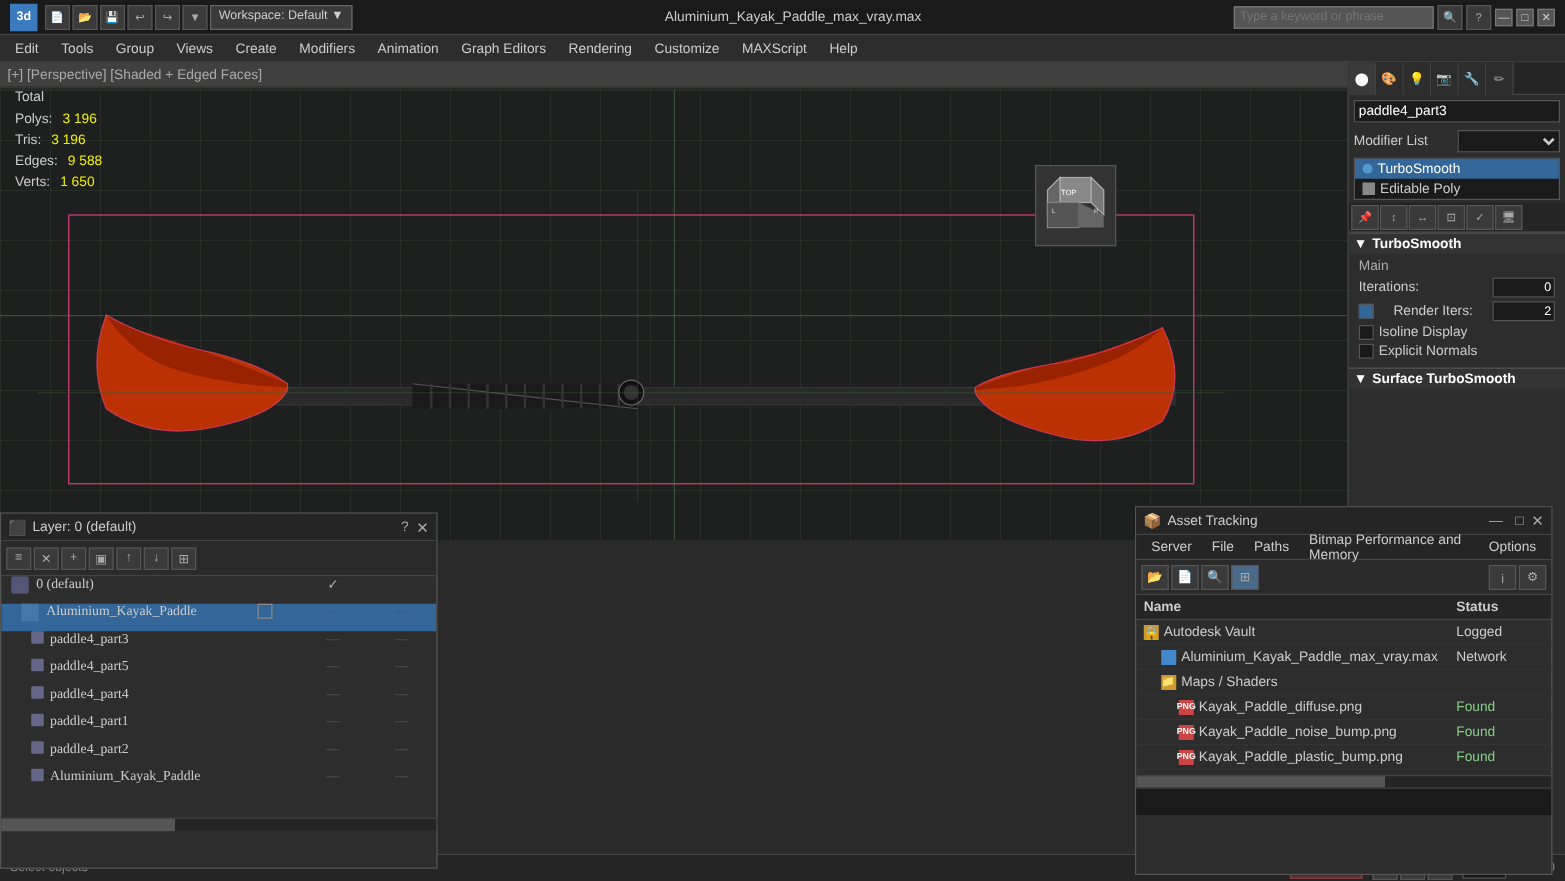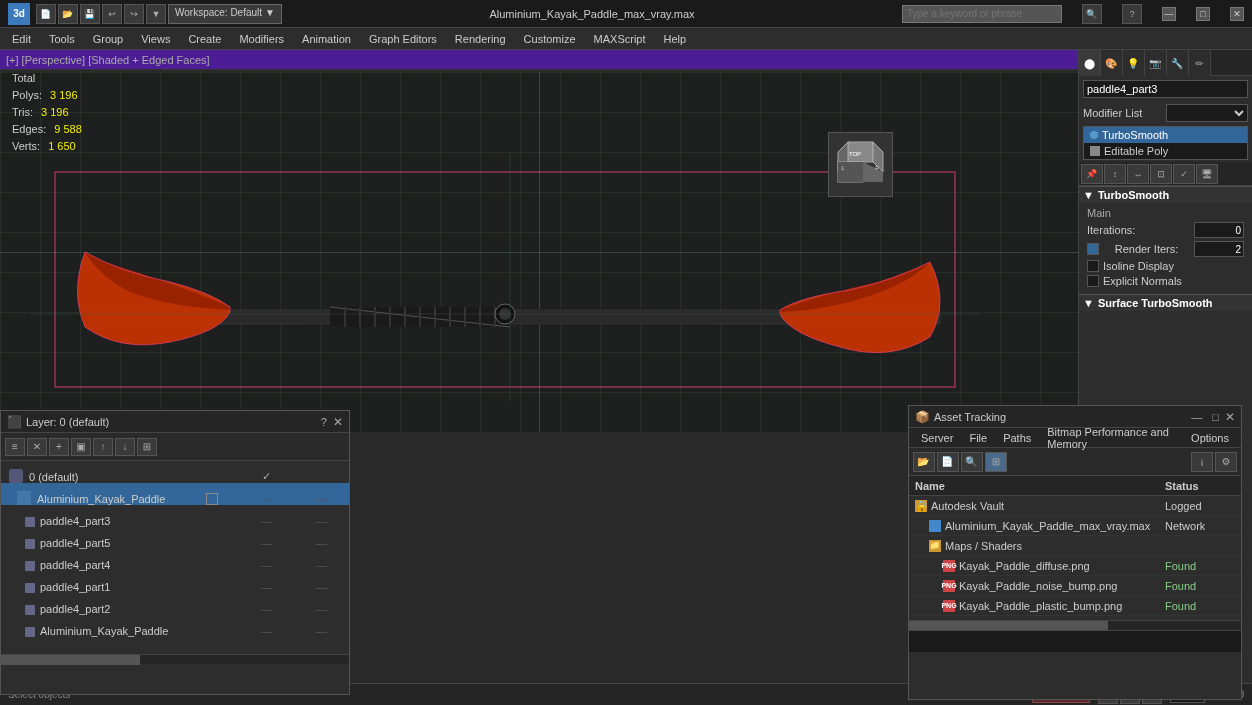--- a/index.html
+++ b/index.html
@@ -2,34 +2,34 @@
 <html><head>
   <meta charset="utf-8">
   <style>
     * { margin: 0; padding: 0; box-sizing: border-box; }
     body { width: 1252px; height: 705px; background: #2a2a2a; font-family: Arial, sans-serif; font-size: 11px; color: #ccc; overflow: hidden; position: relative; }
 
     
     .title-bar { height: 28px; background: #1a1a1a; display: flex; align-items: center; justify-content: space-between; padding: 0 8px; border-bottom: 1px solid #444; }
     .title-bar-left { display: flex; align-items: center; gap: 6px; }
     .title-bar-center { color: #ccc; font-size: 11px; }
-    .title-bar-right { display: flex; align-items: center; gap: 20px; }
+    .title-bar-right { display: flex; align-items: center; gap: 3px; }
     .title-btn { width: 14px; height: 14px; background: #555; border: 1px solid #777; font-size: 9px; color: #ccc; display: flex; align-items: center; justify-content: center; cursor: pointer; }
     .logo-icon { width: 22px; height: 22px; background: #3a7abd; display: flex; align-items: center; justify-content: center; color: white; font-weight: bold; font-size: 10px; }
     .toolbar-icons { display: flex; gap: 2px; }
     .toolbar-icon { width: 20px; height: 20px; background: #3a3a3a; border: 1px solid #555; display: flex; align-items: center; justify-content: center; font-size: 9px; cursor: pointer; color: #aaa; }
     .workspace-btn { background: #3a3a3a; border: 1px solid #666; padding: 2px 6px; font-size: 10px; color: #ccc; cursor: pointer; display: flex; gap: 3px; }
     .search-box { width: 160px; height: 18px; background: #555; border: 1px solid #777; color: #ccc; font-size: 10px; padding: 0 4px; }
 
     
     .menu-bar { height: 22px; background: #2d2d2d; display: flex; align-items: center; padding: 0 4px; border-bottom: 1px solid #444; gap: 2px; }
     .menu-item { padding: 2px 8px; font-size: 11px; color: #ccc; cursor: pointer; }
 
     
-    .viewport-label { height: 20px; background: #4c1d95; display: flex; align-items: center; padding: 0 6px; font-size: 11px; color: #aaa; border-bottom: 1px solid #333; }
+    .viewport-label { height: 20px; background: #404040; display: flex; align-items: center; padding: 0 6px; font-size: 11px; color: #aaa; border-bottom: 1px solid #333; }
 
     
     .stats { position: absolute; top: 70px; left: 12px; font-size: 11px; color: #f0f000; z-index: 10; line-height: 17px; }
     .stats-row { display: flex; gap: 8px; }
     .stats-label { color: #ccc; }
     .stats-value { color: #f0f000; }
 
     
     .viewport { position: absolute; top: 50px; left: 0; width: 1078px; height: 360px; background: #1e2020; overflow: hidden; }
     .viewport-grid { position: absolute; top: 0; left: 0; width: 100%; height: 100%; background-image: linear-gradient(rgba(60,80,60,0.3) 1px, transparent 1px), linear-gradient(90deg, rgba(60,80,60,0.3) 1px, transparent 1px); background-size: 40px 40px; }
@@ -71,21 +71,21 @@
     .panel-close { cursor: pointer; color: #aaa; font-size: 12px; }
     .panel-controls { display: flex; gap: 2px; align-items: center; }
     .panel-btn { width: 20px; height: 18px; background: #3a3a3a; border: 1px solid #555; display: flex; align-items: center; justify-content: center; font-size: 10px; color: #aaa; cursor: pointer; }
 
     .layers-toolbar { height: 28px; background: #2a2a2a; display: flex; align-items: center; padding: 0 4px; gap: 2px; border-bottom: 1px solid #444; }
     .layers-header { display: flex; align-items: center; height: 20px; background: #252525; border-bottom: 1px solid #444; font-size: 11px; color: #aaa; }
     .layer-name-col { flex: 1; padding: 0 6px; }
     .layer-hide-col { width: 55px; text-align: center; }
     .layer-freeze-col { width: 55px; text-align: center; }
     .layers-list { overflow-y: auto; height: calc(100% - 90px); }
-    .layer-row { display: flex; align-items: flex-end; height: 22px; cursor: pointer; }
+    .layer-row { display: flex; align-items: flex-start; height: 22px; cursor: pointer; font-family: Liberation Serif, serif; }
     .layer-row.selected { background: #336699; }
     .layer-icon { width: 14px; height: 14px; background: #888; margin-right: 4px; }
     .layer-label { flex: 1; font-size: 11px; padding-left: 2px; }
     .layer-check { width: 55px; display: flex; justify-content: center; }
     .checkmark { color: #aaa; font-size: 11px; }
     .layer-dash { color: #555; font-size: 11px; }
     .layer-sq { width: 12px; height: 12px; border: 1px solid #888; background: transparent; }
 
     
     .asset-panel { position: absolute; top: 405px; left: 908px; width: 334px; height: 295px; background: #2d2d2d; border: 1px solid #555; z-index: 20; }

